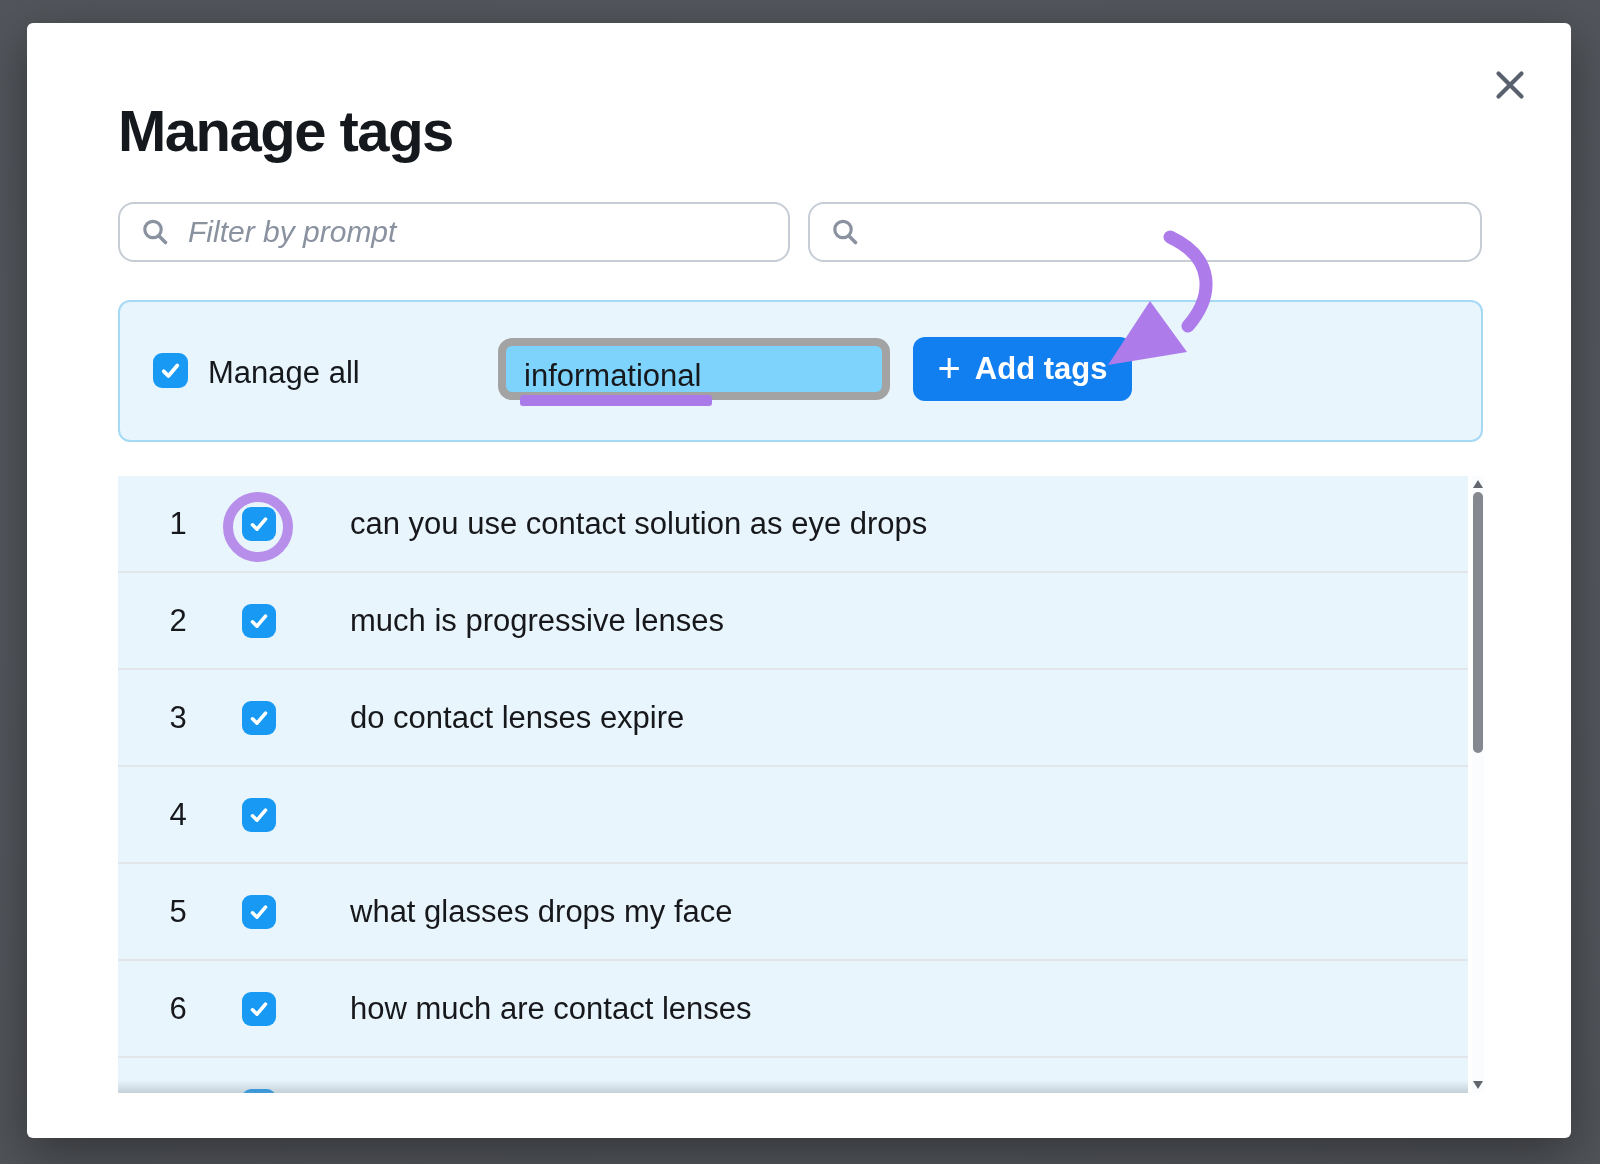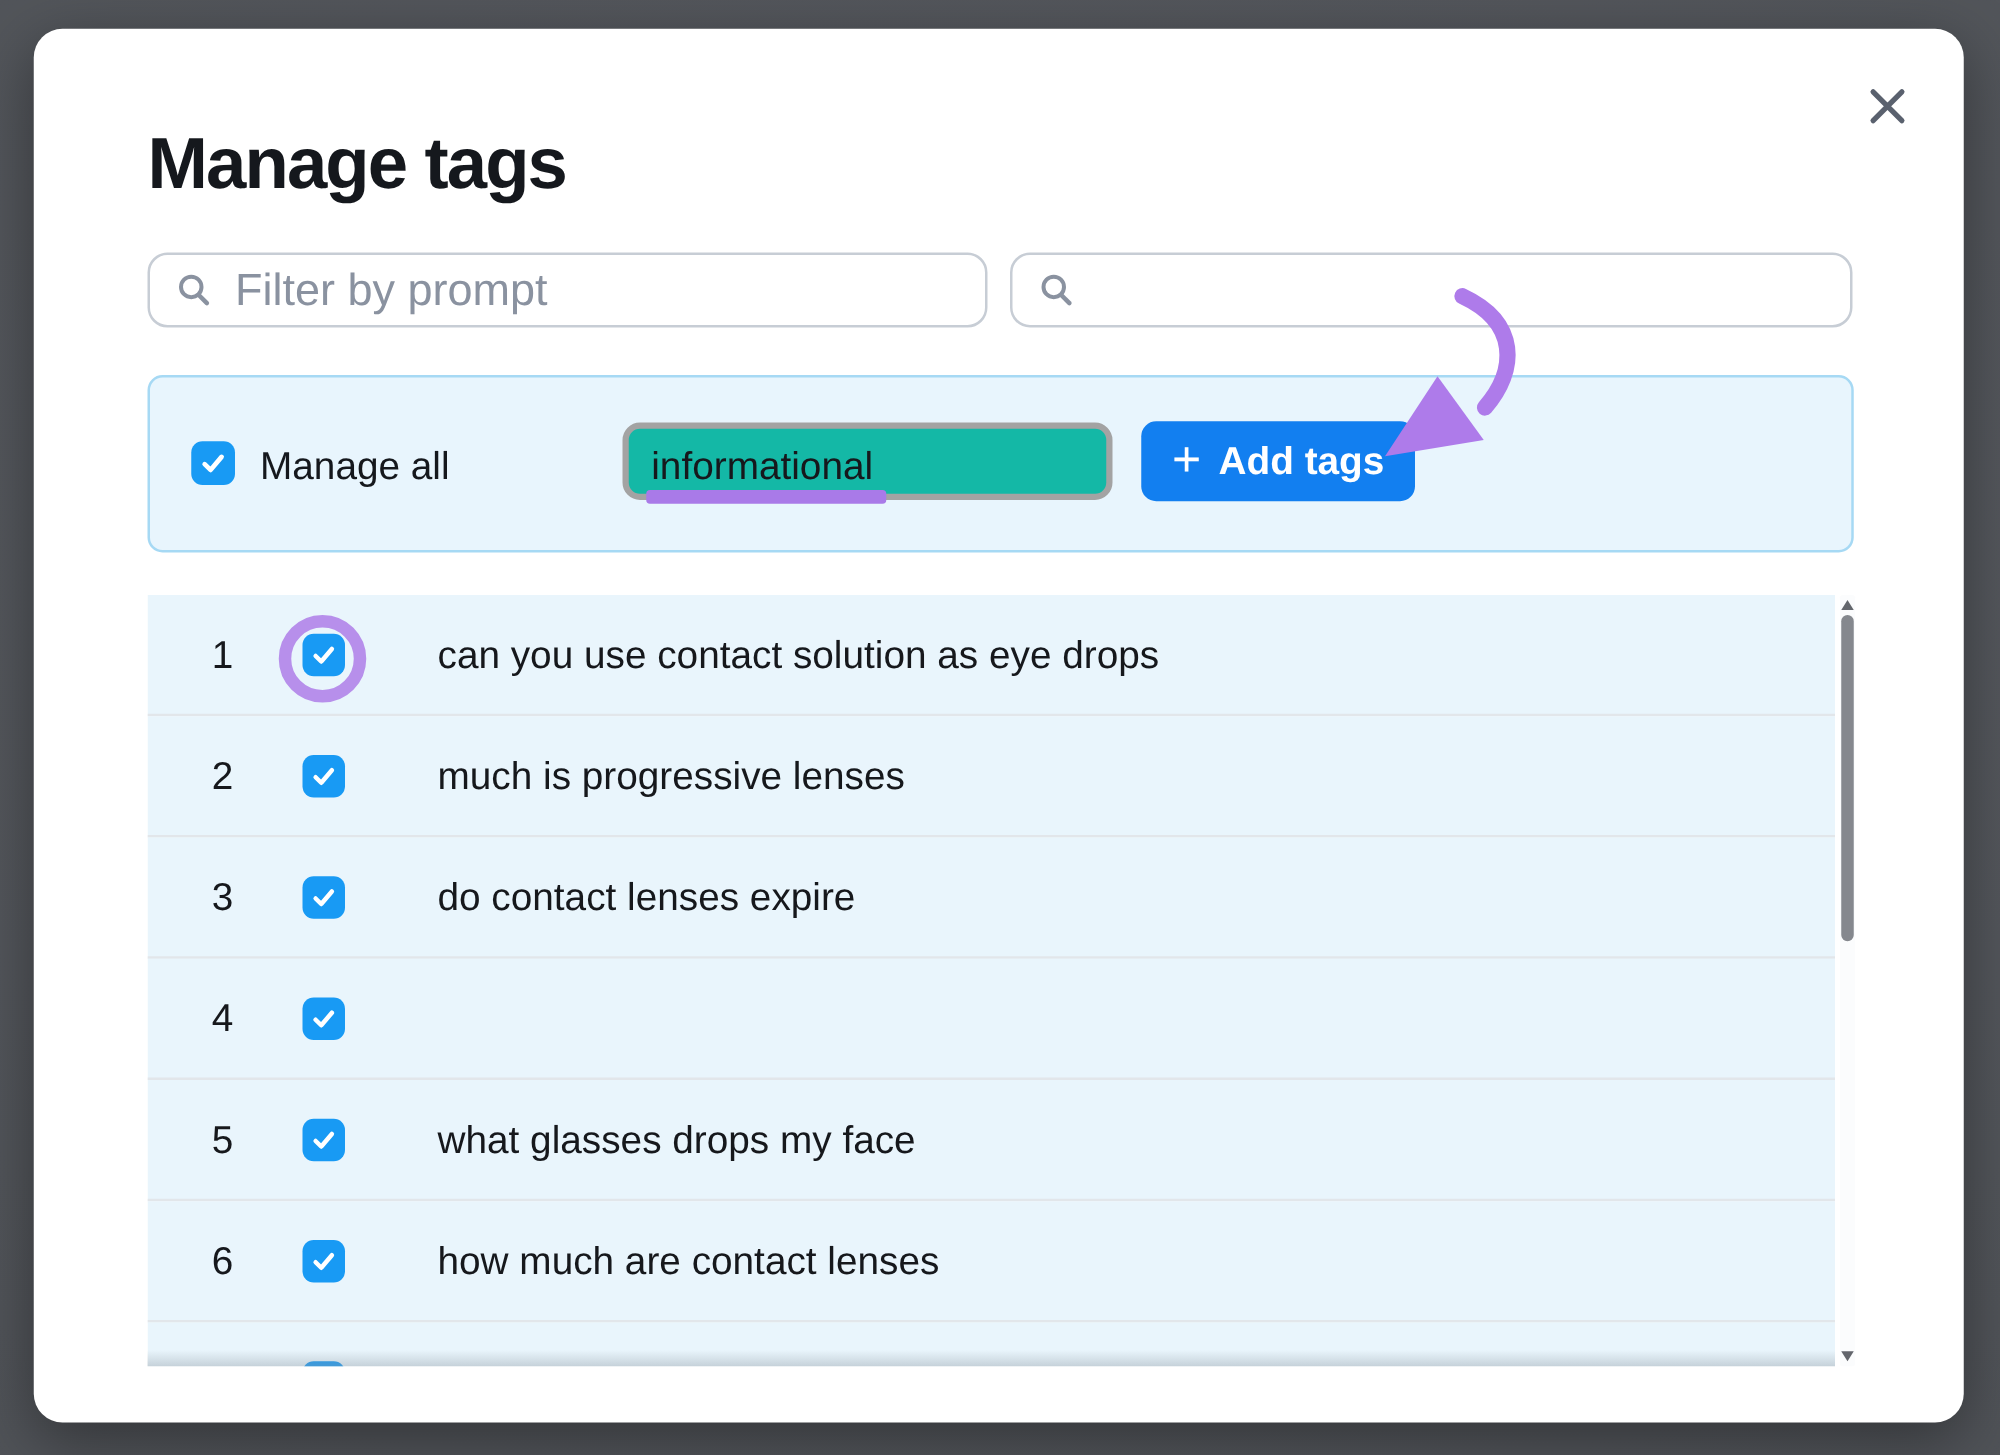--- a/index.html
+++ b/index.html
@@ -4,58 +4,58 @@
 <style>
   html,body{margin:0;padding:0;}
   body{
     width:1600px;height:1164px;position:relative;overflow:hidden;
     font-family:"Liberation Sans", sans-serif;
     background:#54575c;
   }
   .backdrop{position:absolute;inset:0;background:radial-gradient(120% 90% at 50% 40%, #585b61 0%, #515459 70%, #4d5055 100%);}
   .modal{
     position:absolute;left:27px;top:23px;width:1544px;height:1115px;
-    background:#ffffff;border-radius:23px;
+    background:#ffffff;border-radius:6px;
     box-shadow:0 14px 50px rgba(0,0,0,.38);
   }
   .title{
     position:absolute;left:91px;top:76px;
     font-size:58px;line-height:64px;font-weight:bold;color:#15181d;letter-spacing:-1.5px;
   }
   .close-btn{
     position:absolute;left:1456px;top:36px;width:54px;height:54px;
     display:flex;align-items:center;justify-content:center;cursor:pointer;background:none;border:none;padding:0;
   }
   .filter{
     position:absolute;top:179px;height:60px;box-sizing:border-box;
     border:2px solid #c7cdd5;border-radius:16px;background:#fff;
     display:flex;align-items:center;gap:16px;padding-left:20px;
   }
   .filter-prompt{left:91px;width:672px;}
   .filter-tag{left:781px;width:674px;}
   .filter input{
     flex:1;border:none;outline:none;background:transparent;
-    font-family:"Liberation Sans", sans-serif;font-size:36px;color:#a21caf;min-width:0;
+    font-family:"Liberation Sans", sans-serif;font-size:30px;color:#a21caf;min-width:0;font-style:italic;
   }
   .filter input::placeholder{color:#8a92a0;opacity:1;}
   .toolbar{
     position:absolute;left:91px;top:277px;width:1365px;height:142px;box-sizing:border-box;
     background:#e8f5fd;border:2px solid #a6d9f4;border-radius:12px;
   }
   .checkbox{
     width:35px;height:35px;background:#189af4;border-radius:9px;
     display:flex;align-items:center;justify-content:center;flex:none;cursor:pointer;
   }
   .toolbar .checkbox{position:absolute;left:33px;top:51px;}
   .select-label{
     position:absolute;left:88px;top:53px;font-size:31px;line-height:35px;color:#15181d;
   }
   .tag-input-wrap{
     position:absolute;left:378px;top:36px;width:392px;height:62px;box-sizing:border-box;
-    background:#14b8a6;border:5px solid #a3a3a3;border-radius:14px;
+    background:#7dd3fc;border:8px solid #a3a3a3;border-radius:14px;
   }
   .tag-input-wrap input{
     position:absolute;left:16px;top:6px;width:356px;height:46px;border:none;outline:none;background:transparent;
     font-family:"Liberation Sans", sans-serif;font-size:31px;color:#16181c;
   }
   .tag-underline{
     position:absolute;left:14px;top:49px;width:192px;height:11px;
     background:#a97ae8;border-radius:3px;
   }
   .btn{

